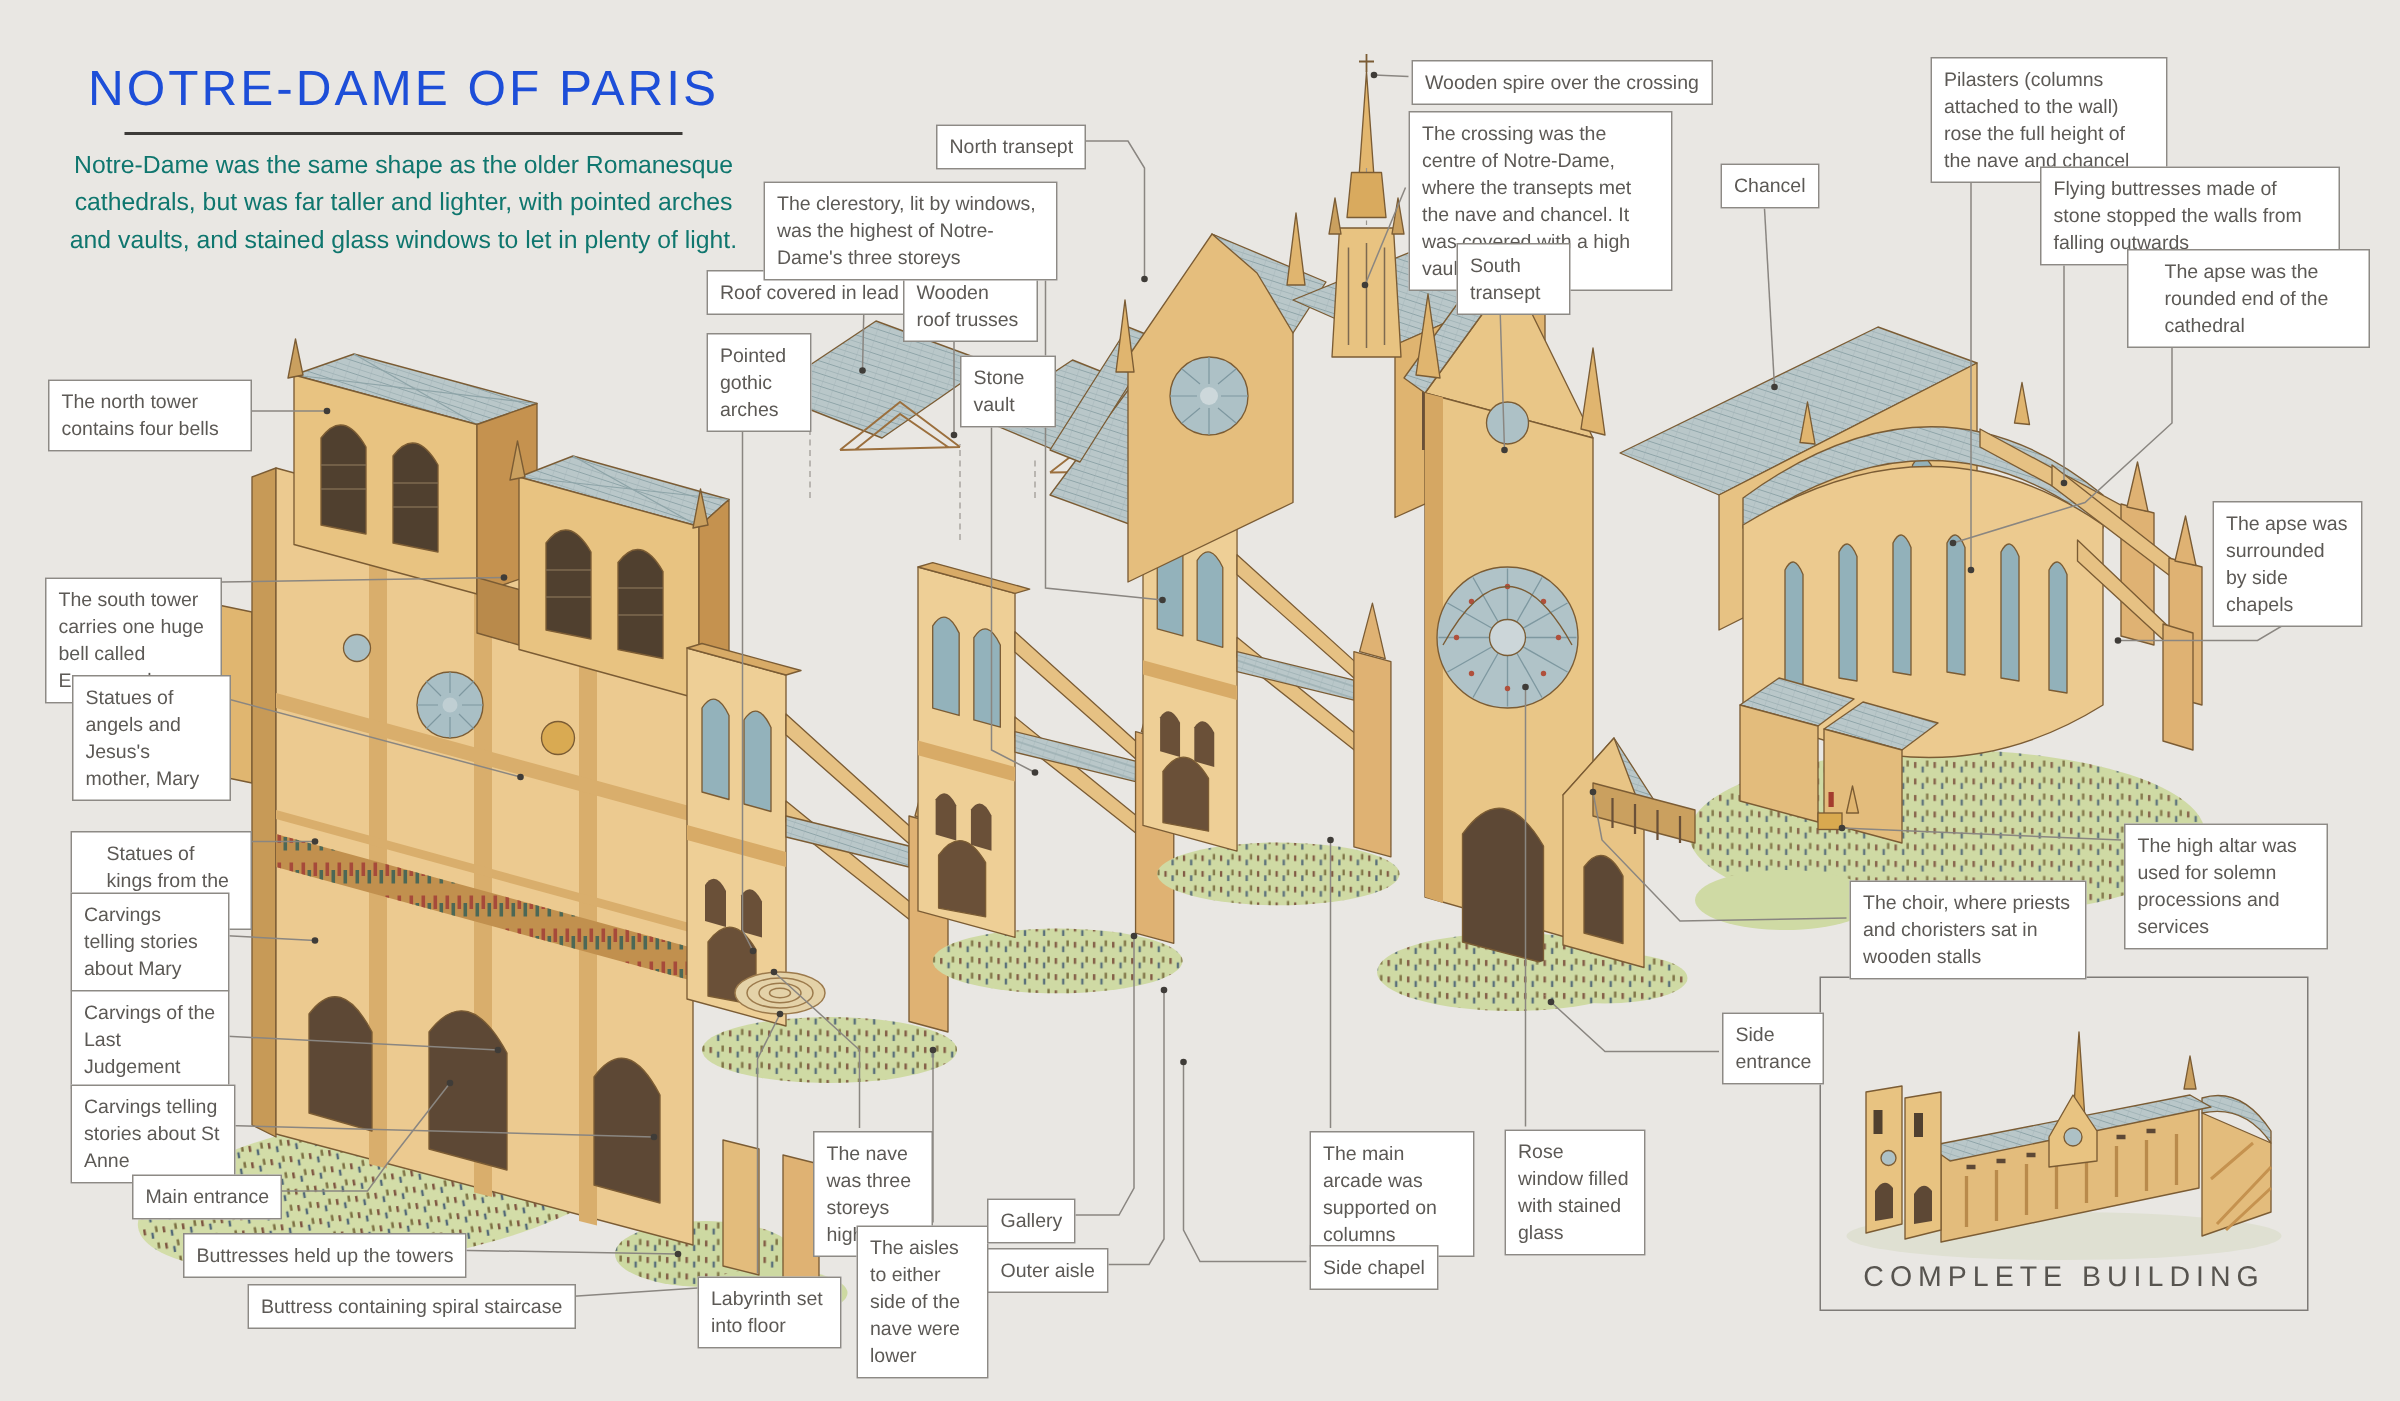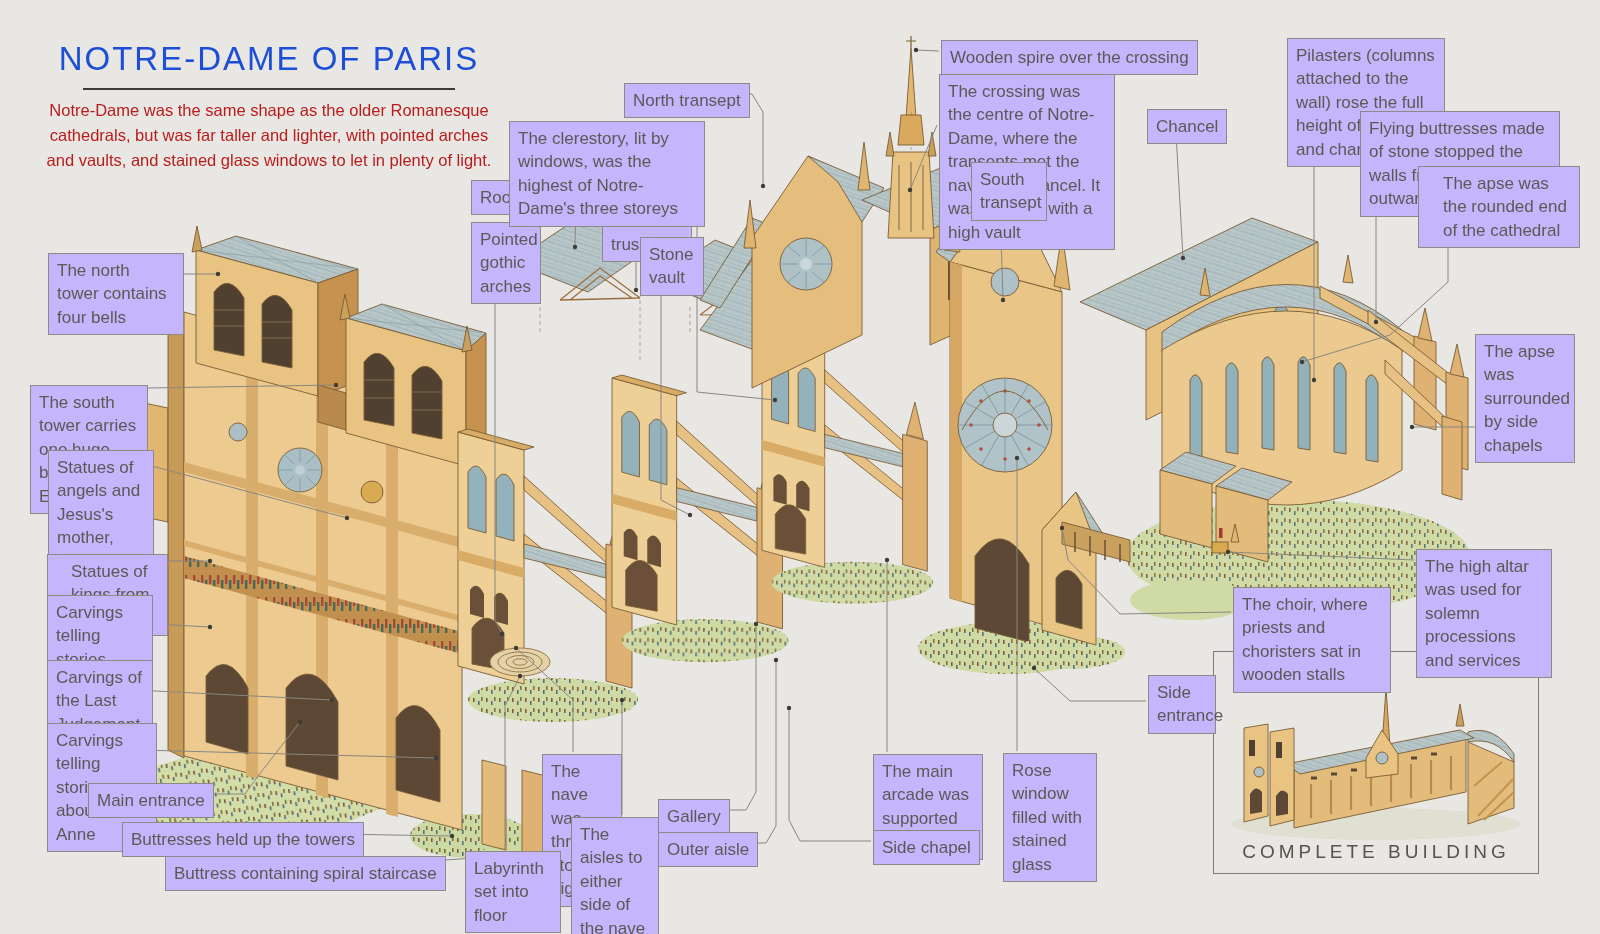--- a/index.html
+++ b/index.html
@@ -1,29 +1,29 @@
 <!DOCTYPE html>
 <html><head>
 <meta charset="utf-8">
 <style>
   html,body{margin:0;padding:0;background:#c9c7c3;}
   #stage{position:relative;width:1600px;height:934px;overflow:hidden;
          background:#e9e7e3;font-family:"Liberation Sans",sans-serif;}
   #art,#leader-lines{position:absolute;left:0;top:0;}
   #leader-lines{z-index:2;pointer-events:none;}
   #labels{position:absolute;left:0;top:0;width:100%;height:100%;z-index:3;}
-  .callout{position:absolute;background:#c4b5fd;border:1px solid #8d8a85;
-           color:#5c5955;font-size:17px;line-height:1.38;padding:5px 8px;}
+  .callout{position:absolute;background:#ffffff;border:1px solid #8d8a85;
+           color:#5c5955;font-size:13px;line-height:1.38;padding:5px 8px;}
   .callout.nw{white-space:nowrap;}
   .leader{fill:none;stroke:#8a8681;stroke-width:1;}
   .leader-dot{fill:#3f3c38;stroke:none;}
   #header{position:absolute;left:40px;top:40px;width:458px;z-index:4;text-align:center;}
   #page-title{margin:0;font-size:33px;font-weight:400;letter-spacing:2px;color:#1d4ed8;}
   #title-rule{width:372px;height:2px;background:#3d3b38;margin:10px auto 8px auto;}
-  #intro{margin:0;font-size:16.5px;line-height:1.5;color:#b91c1c;}
+  #intro{margin:0;font-size:16.5px;line-height:1.5;color:#0f766e;}
   #inset{position:absolute;left:1213px;top:651px;width:324px;height:221px;
          border:1.5px solid #7e7b77;z-index:1;}
   #inset-caption{position:absolute;left:0;right:0;bottom:10px;text-align:center;
                  font-size:19px;letter-spacing:4px;color:#57544f;}
   .st{stroke:#7b5c34;stroke-width:0.9;stroke-linejoin:round;}
 </style>
 </head>
 <body>
 
 <div id="stage">
@@ -326,21 +326,21 @@
       <circle cx="520" cy="676" r="2.2" class="leader-dot"></circle>
       <polyline points="887,752 887,560" class="leader"></polyline>
       <circle cx="887" cy="560" r="2.2" class="leader-dot"></circle>
       <polyline points="1017,751 1017,458" class="leader"></polyline>
       <circle cx="1017" cy="458" r="2.2" class="leader-dot"></circle>
       <polyline points="871,841 800,841 789,820 789,708" class="leader"></polyline>
       <circle cx="789" cy="708" r="2.2" class="leader-dot"></circle>
     </svg>
 
   <div id="labels">
-      <div class="callout" style="left: 48px; top: 253px; width: 118px;"><span>The north tower contains four bells</span></div>
+      <div class="callout" style="left: 32px; top: 253px; width: 118px;"><span>The north tower contains four bells</span></div>
       <div class="callout" style="left: 30px; top: 352px; width: 100px; margin-top: 33px;"><span>The south tower carries one huge bell called Emmanuel</span></div>
       <div class="callout" style="left: 48px; top: 450px; width: 88px;"><span>Statues of angels and Jesus's mother, Mary</span></div>
       <div class="callout" style="left: 47px; top: 554px; width: 88px; padding-left: 23px;"><span>Statues of kings from the Bible</span></div>
       <div class="callout" style="left: 47px; top: 595px; width: 88px;"><span>Carvings telling stories about Mary</span></div>
       <div class="callout" style="left: 47px; top: 660px; width: 88px;"><span>Carvings of the Last Judgement</span></div>
       <div class="callout" style="left: 47px; top: 723px; width: 92px;"><span>Carvings telling stories about St Anne</span></div>
       <div class="callout nw" style="left: 88px; top: 783px;"><span>Main entrance</span></div>
       <div class="callout nw" style="left: 122px; top: 822px;"><span>Buttresses held up the towers</span></div>
       <div class="callout nw" style="left: 165px; top: 856px;"><span>Buttress containing spiral staircase</span></div>
       <div class="callout nw" style="left: 471px; top: 180px;"><span>Roof covered in lead</span></div>

